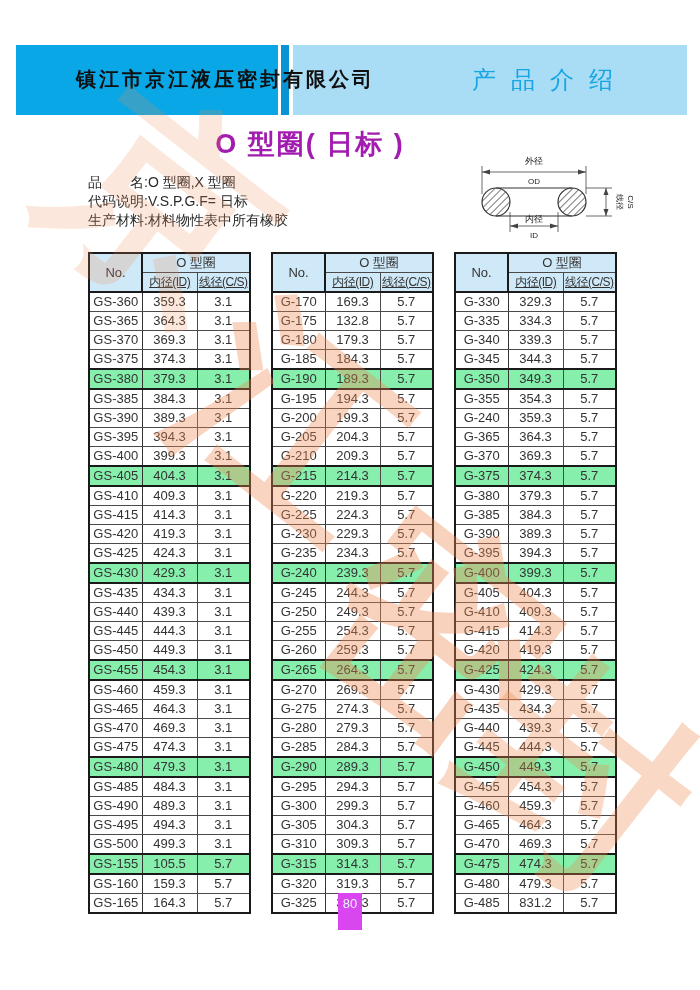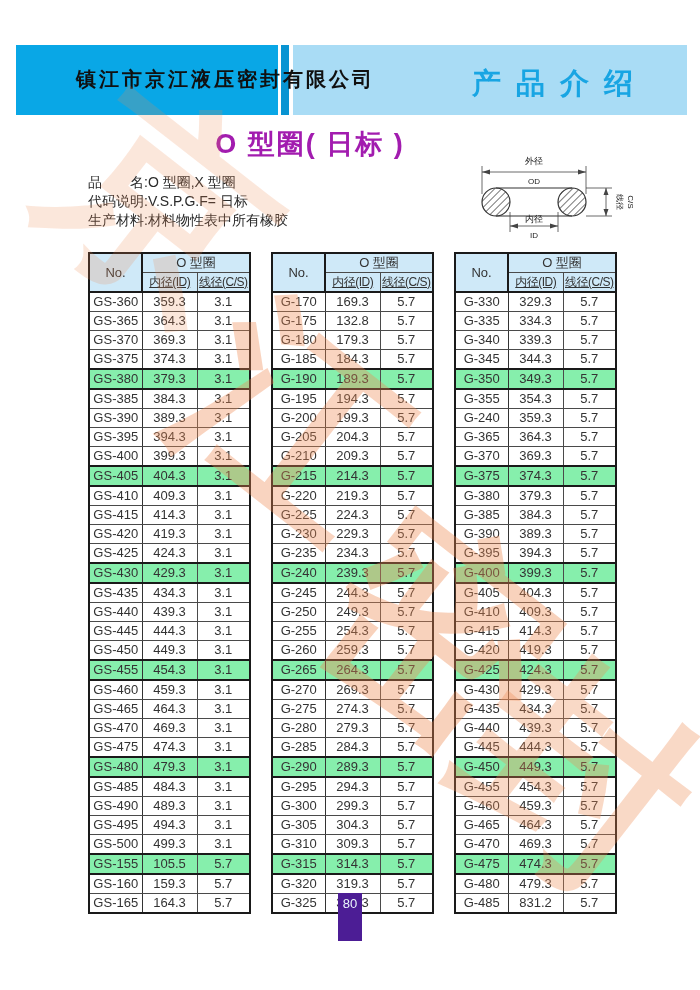--- a/index.html
+++ b/index.html
@@ -5,21 +5,21 @@
   html,body{margin:0;padding:0;background:#fff;}
   .page{position:relative;width:700px;height:990px;background:#ffffff;overflow:hidden;
         font-family:"Liberation Sans",sans-serif;color:#222;}
 
   
   .bar-left{position:absolute;left:16px;top:45px;width:262px;height:70px;background:#09a7e6;}
   .bar-sep{position:absolute;left:281px;top:45px;width:8px;height:70px;background:#0894d2;}
   .bar-right{position:absolute;left:293px;top:45px;width:394px;height:70px;background:#a9dcf5;}
   .company{position:absolute;left:76px;top:66px;z-index:2;font-family:"Liberation Serif",serif;
            font-weight:bold;font-size:20px;letter-spacing:3px;color:#101010;white-space:nowrap;}
-  .section-title{position:absolute;left:472px;top:64px;z-index:2;font-weight:bold;font-size:29px;
+  .section-title{position:absolute;left:472px;top:64px;z-index:2;font-weight:normal;font-size:24px;
            letter-spacing:15px;color:#18a5e3;white-space:nowrap;}
 
   
   .doc-title{position:absolute;left:0;top:126px;width:620px;text-align:center;z-index:2;
              font-weight:bold;font-size:27px;color:#a21caf;letter-spacing:2px;}
   .info{position:absolute;left:88px;top:173px;z-index:2;font-size:14px;line-height:19px;color:#2a2a2a;}
   .info div{white-space:pre;}
 
   
   .diagram{position:absolute;left:460px;top:152px;z-index:2;}
@@ -41,21 +41,21 @@
   
   .wm{position:absolute;left:0;top:0;width:700px;height:990px;z-index:5;pointer-events:none;}
   .wm span{position:absolute;font-size:215px;line-height:1;font-weight:bold;color:#ef8a52;
            transform:rotate(38deg);font-family:"Liberation Serif",serif;}
   .wm span:nth-child(1){left:55px;top:100px;opacity:.20;}
   .wm span:nth-child(2){left:185px;top:315px;opacity:.36;}
   .wm span:nth-child(3){left:330px;top:525px;opacity:.38;}
   .wm span:nth-child(4){left:468px;top:668px;opacity:.32;}
 
   
-  .pagenum{position:absolute;left:338px;top:893px;width:24px;height:48px;background:#4c1d95;
+  .pagenum{position:absolute;left:338px;top:893px;width:24px;height:37px;background:#d946ef;
            color:#eaf6fc;font-size:13px;text-align:center;padding-top:3px;box-sizing:border-box;z-index:3;}
 </style>
 </head>
 <body>
 
 <div class="page">
 
   <div class="bar-left"></div>
   <div class="bar-sep"></div>
   <div class="bar-right"></div>

